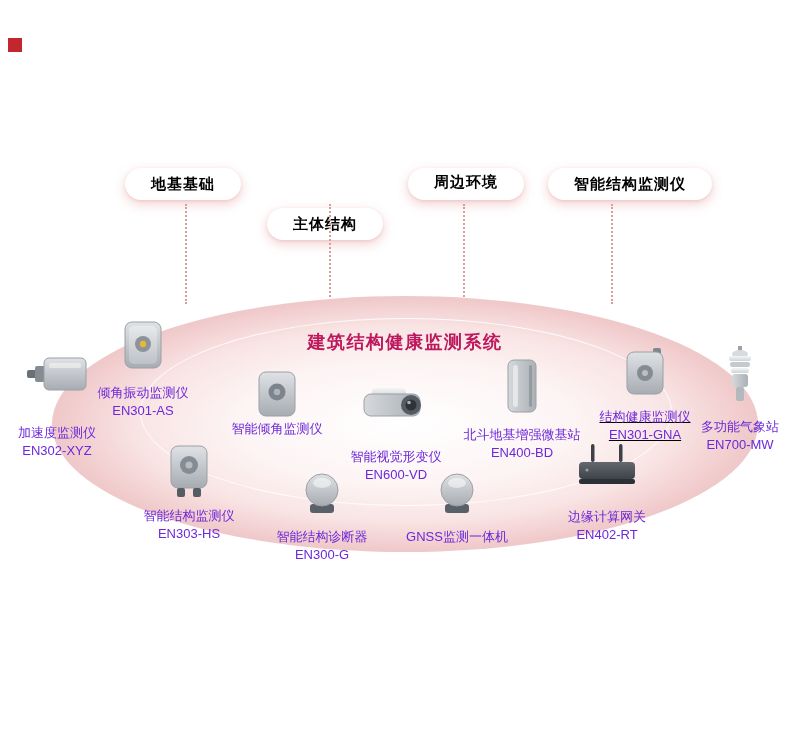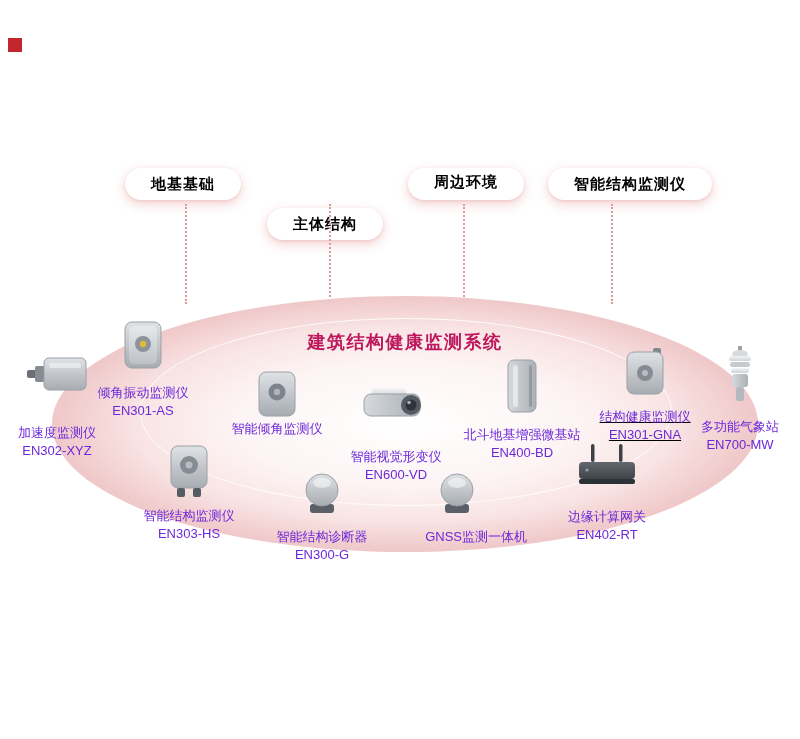--- a/index.html
+++ b/index.html
@@ -41,21 +41,21 @@
 
   .d0{left:-13px;top:352px;}  .d0 .label{margin-top:26px;}
   .d1{left:73px;top:320px;}   .d1 .label{margin-top:12px;}
   .d2{left:207px;top:370px;}  .d2 .label{}
   .d3{left:326px;top:384px;}  .d3 .label{margin-top:26px;}
   .d4{left:452px;top:358px;}  .d4 .label{margin-top:12px;}
   .d5{left:575px;top:348px;text-decoration:underline;}  .d5 .label{margin-top:10px;}
   .d6{left:670px;top:346px;}  .d6 .label{margin-top:16px;}
   .d7{left:119px;top:444px;}  .d7 .label{margin-top:9px;}
   .d8{left:252px;top:468px;}  .d8 .label{margin-top:12px;}
-  .d9{left:387px;top:468px;text-align:right;}  .d9 .label{margin-top:12px;}
+  .d9{left:387px;top:468px;}  .d9 .label{margin-top:12px;}
   .d10{left:537px;top:442px;} .d10 .label{margin-top:18px;}
 </style>
 </head>
 <body>
 
 <svg width="0" height="0" style="position:absolute" aria-hidden="true">
   <defs>
     <linearGradient id="gBody" x1="0" y1="0" x2="0" y2="1">
       <stop offset="0" stop-color="#dfe2e5"></stop>
         <stop offset="1" stop-color="#a7acb2"></stop>

